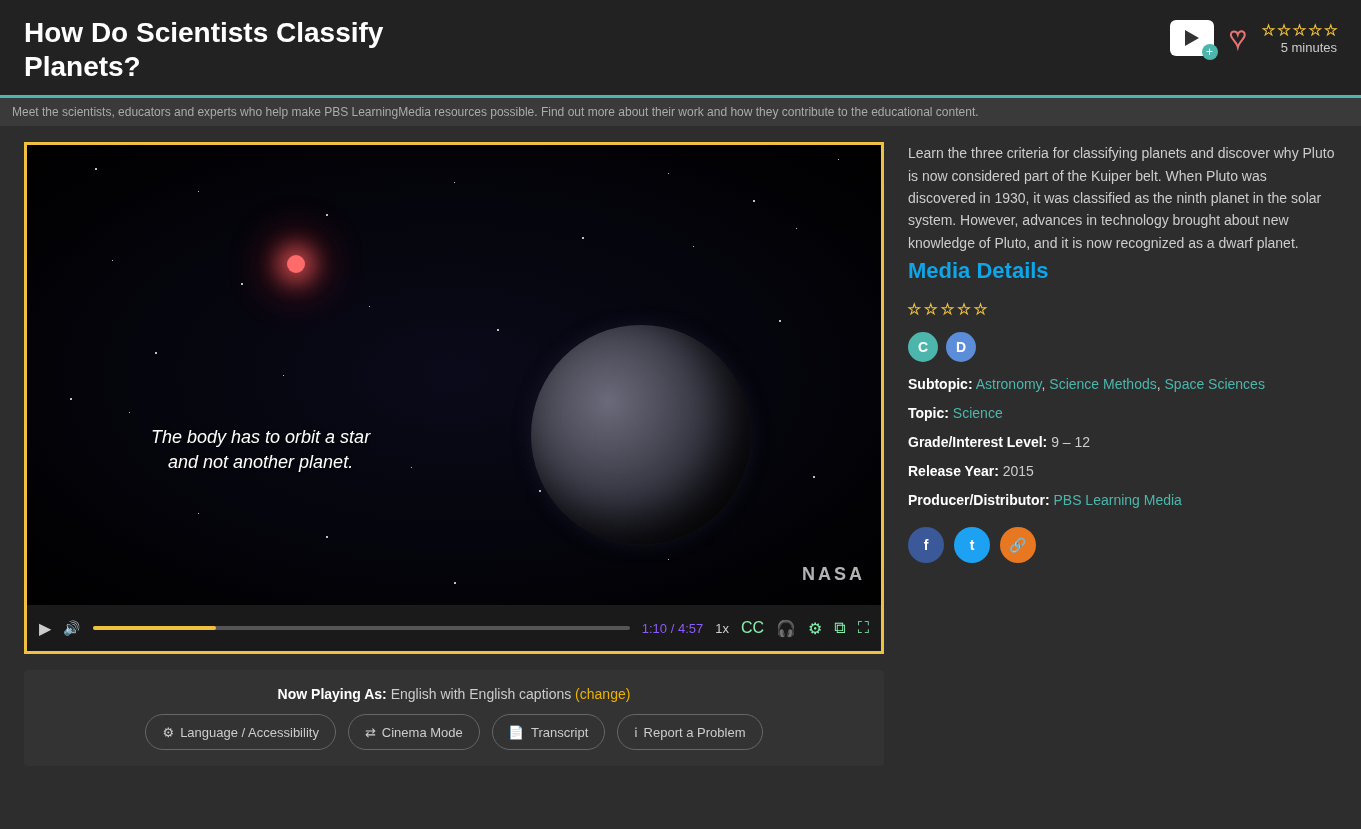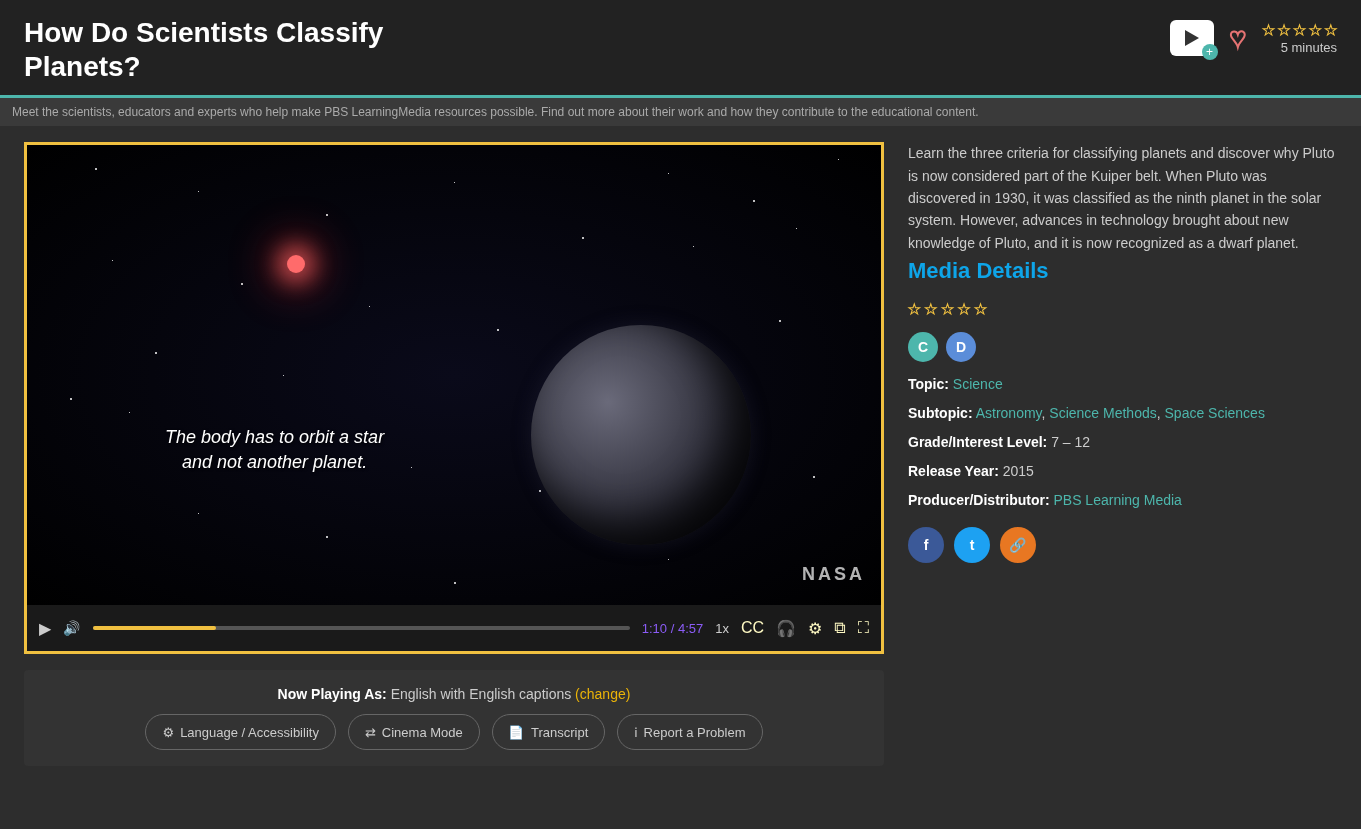--- a/index.html
+++ b/index.html
@@ -170,21 +170,21 @@
       top: 110px;
       width: 18px;
       height: 18px;
       border-radius: 50%;
       background: #ff6b6b;
       box-shadow: 0 0 20px 10px rgba(255, 100, 100, 0.6), 0 0 40px 20px rgba(255, 50, 50, 0.3);
     }
     
     .video-caption {
       position: absolute;
-      left: 138px;
+      left: 124px;
       bottom: 130px;
       color: white;
       font-style: italic;
       font-size: 18px;
       text-align: center;
       line-height: 1.4;
       text-shadow: 1px 1px 3px rgba(0,0,0,0.9);
     }
     
     .nasa-watermark {
@@ -234,21 +234,21 @@
       color: #8b5cf6;
       font-size: 13px;
       white-space: nowrap;
     }
     .speed-badge {
       color: #cccccc;
       font-size: 13px;
       cursor: pointer;
     }
     .ctrl-icon {
-      color: #fef9c3;
+      color: #86efac;
       font-size: 16px;
       cursor: pointer;
     }
 
     
     .below-video {
       background: #333333;
       padding: 16px 24px;
       text-align: center;
       margin-top: 16px;
@@ -503,32 +503,32 @@
     <div class="badge-row">
       <div class="badge badge-c">
         <span>C</span>
       </div>
       <div class="badge badge-d">
         <span>D</span>
       </div>
     </div>
 
     <div class="detail-row">
+      <strong>Subtopic:</strong>
+      <a href="#" class="detail-link">Astronomy</a><span>, </span><a href="#" class="detail-link">Science Methods</a><span>, </span><a href="#" class="detail-link">Space Sciences</a>
+    </div>
+
+    <div class="detail-row">
       <strong>Topic:</strong>
       <a href="#" class="detail-link">Science</a>
     </div>
 
     <div class="detail-row">
-      <strong>Subtopic:</strong>
-      <a href="#" class="detail-link">Astronomy</a><span>, </span><a href="#" class="detail-link">Science Methods</a><span>, </span><a href="#" class="detail-link">Space Sciences</a>
-    </div>
-
-    <div class="detail-row">
       <strong>Grade/Interest Level:</strong>
-      <span>7 – 12</span>
+      <span>9 – 12</span>
     </div>
 
     <div class="detail-row">
       <strong>Release Year:</strong>
       <span>2015</span>
     </div>
 
     <div class="detail-row">
       <strong>Producer/Distributor:</strong>
       <a href="#" class="detail-link">PBS Learning Media</a>

